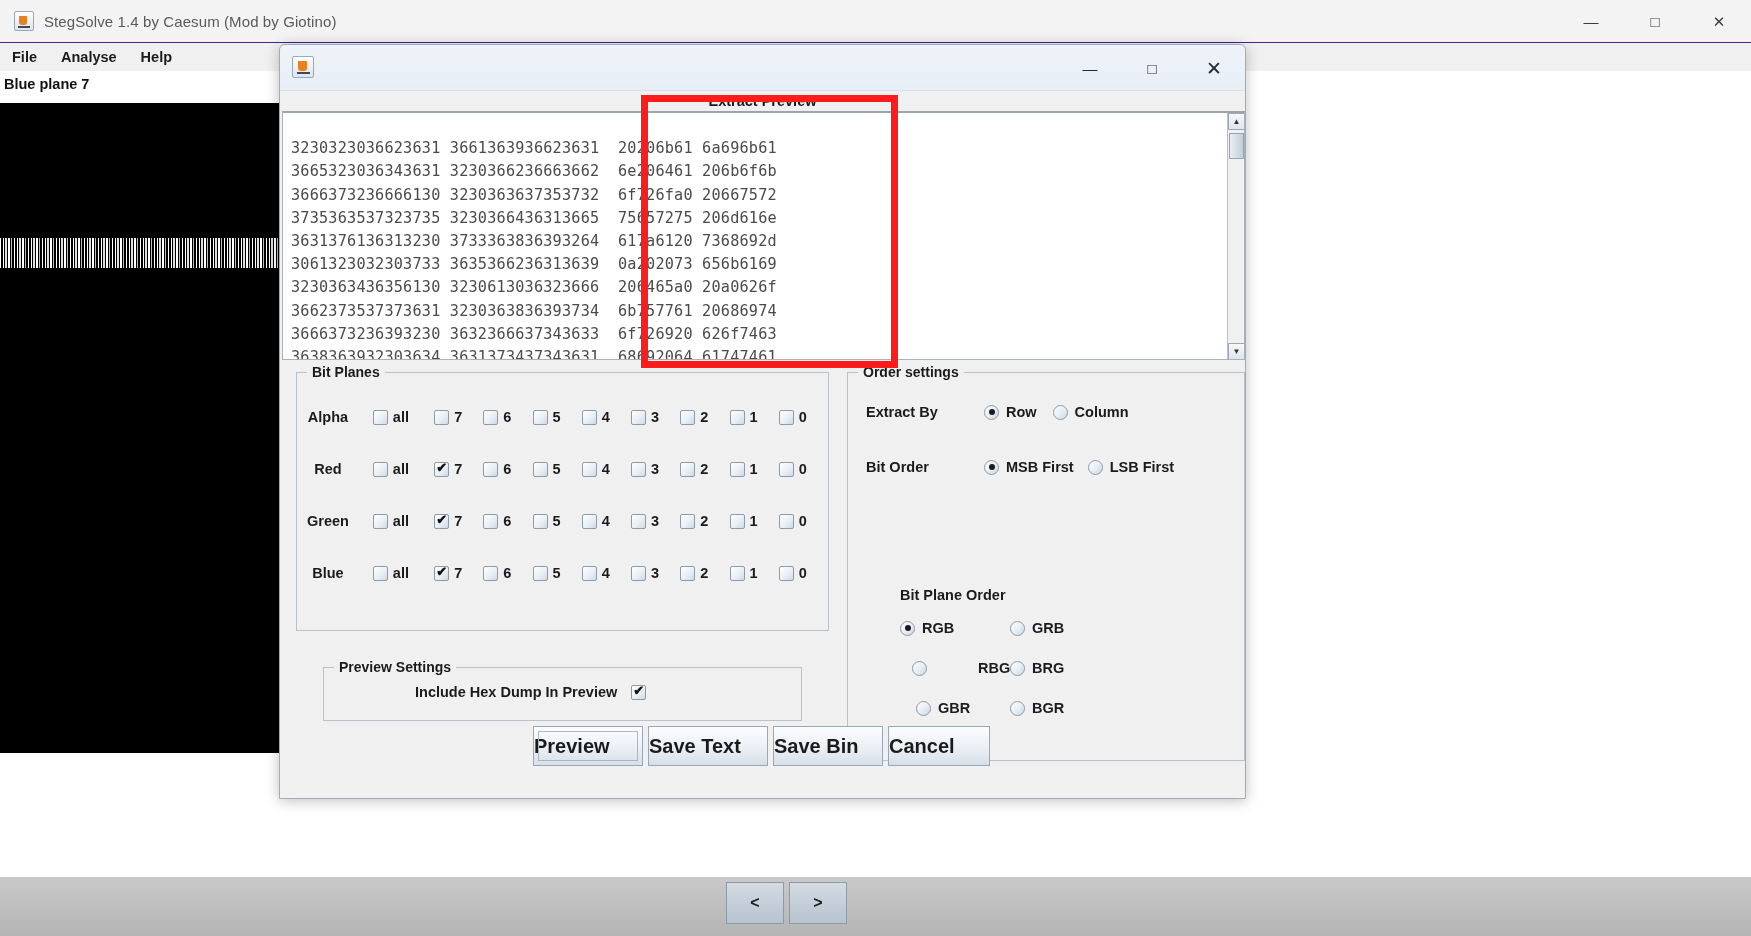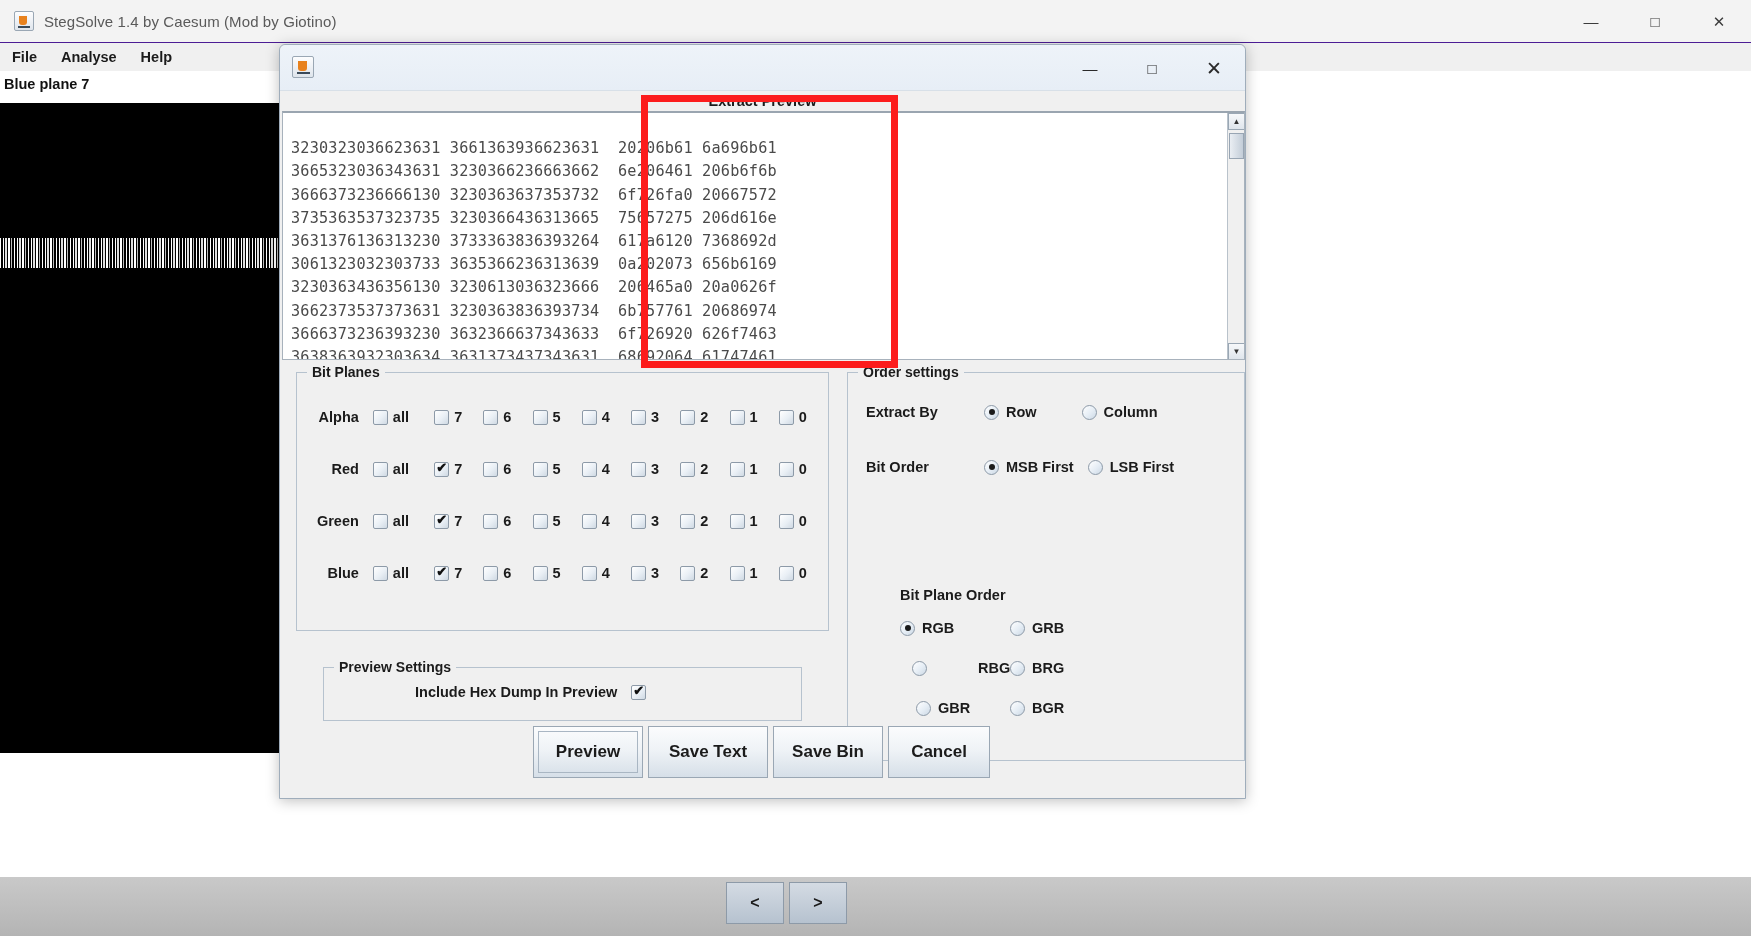--- a/index.html
+++ b/index.html
@@ -190,21 +190,21 @@
   }
   #grp-bitplanes { left: 16px; top: 327px; width: 533px; height: 259px; }
   #grp-order     { left: 567px; top: 327px; width: 398px; height: 389px; }
   #grp-preview   { left: 43px; top: 602px; width: 479px; height: 54px; margin-top: 20px; }
 
   .plane-row {
     position: absolute; left: 0; width: 100%; height: 28px;
     display: flex; align-items: center;
   }
   .plane-name {
-    width: 86px; text-align: right; padding-right: 14px;
+    width: 86px; text-align: center; padding-right: 14px;
     font-size: 14.5px; font-weight: bold; color: #1b1b1b;
   }
   .cbwrap {
     display: flex; align-items: center; margin-right: 8px;
   }
   .cbwrap.allbox { width: 62px; }
   .cbwrap.numbox { width: 48px; }
   .cbox {
     width: 15px; height: 15px; flex: none;
     border: 1px solid #8d9aa8;
@@ -228,25 +228,25 @@
   }
   .radio.on::after {
     content: ""; position: absolute; left: 3.5px; top: 3.5px;
     width: 6px; height: 6px; border-radius: 50%; background: #1b1b1b;
   }
   .rwrap { display: flex; align-items: center; }
   .r-label { margin-left: 7px; font-size: 14.5px; font-weight: bold; color: #1b1b1b; }
   .o-label { font-size: 14.5px; font-weight: bold; color: #1b1b1b; }
 
   .btn {
-    position: absolute; top: 681px; height: 52px;
+    position: absolute; top: 681px; height: 40px;
     background: linear-gradient(#fbfcfd 0%, #eef2f6 48%, #d6dfe8 100%);
     border: 1px solid #9aa7b4;
-    display: flex; align-items: center; justify-content: center;
-    font-size: 17px; font-weight: bold; color: #1b1b1b;
+    display: flex; align-items: center; justify-content: flex-start;
+    font-size: 20px; font-weight: bold; color: #1b1b1b;
   }
   #btn-preview  { left: 253px; width: 110px; }
   #btn-preview .focus-ring {
     position: absolute; left: 4px; top: 4px; right: 4px; bottom: 4px;
     border: 1px solid #a9b6c3;
   }
   #btn-savetext { left: 368px; width: 120px; }
   #btn-savebin  { left: 493px; width: 110px; }
   #btn-cancel   { left: 608px; width: 102px; }
 </style>
@@ -469,21 +469,21 @@
           </div>
         </div>
       </div>
   </div>
 
   <div class="group" id="grp-order">
     <div class="group-title">Order settings</div>
 
     <div class="plane-row" style="top:25px;left:18px;width:auto;">
       <span class="o-label" style="width:118px;">Extract By</span>
-      <span class="rwrap" style="margin-right:45px;">
+      <span class="rwrap" style="margin-right:16px;">
         <span class="radio on"></span>
         <span class="r-label">Row</span>
       </span>
       <span class="rwrap">
         <span class="radio"></span>
         <span class="r-label">Column</span>
       </span>
     </div>
 
     <div class="plane-row" style="top:80px;left:18px;width:auto;">

